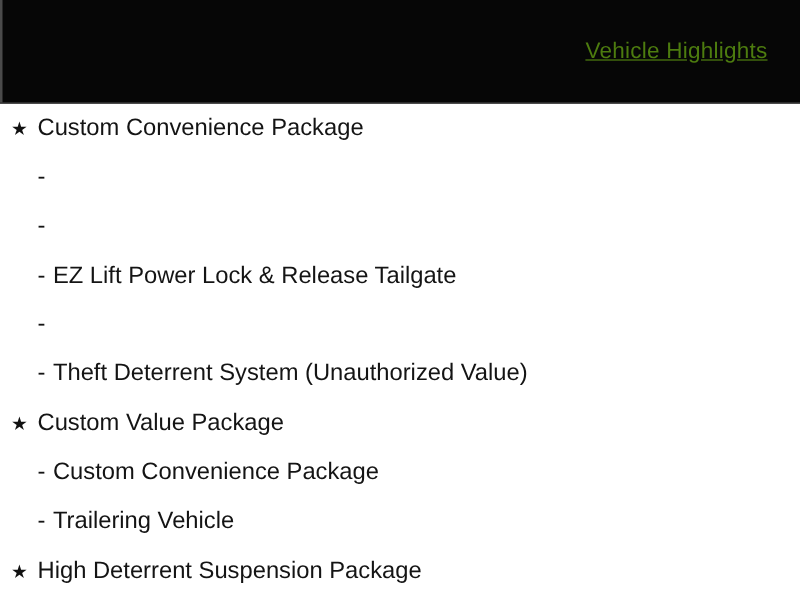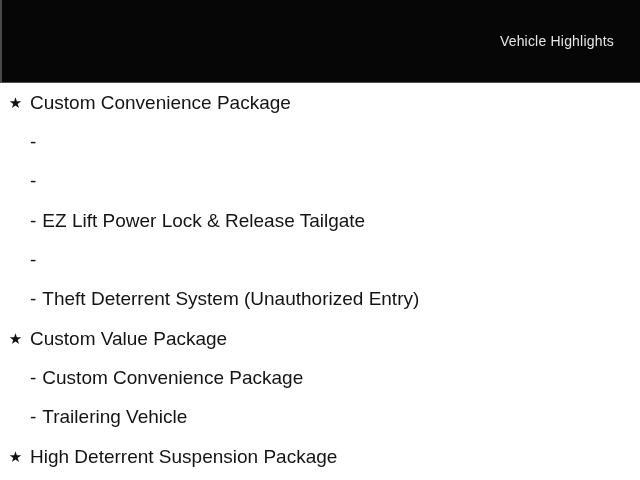--- a/index.html
+++ b/index.html
@@ -38,25 +38,26 @@
     left: 8px;
     top: 2px;
     width: 105px;
     height: 80px;
   }
   .header-title {
     position: absolute;
     right: 26px;
     top: 50%;
     transform: translateY(-50%);
-    color: #e5e5e5;
-    font-size: 14px;
+    color: #4d7c0f;
+    font-size: 18px;
     font-weight: 400;
     letter-spacing: 0.2px;
     white-space: nowrap;
+    text-decoration: underline;
   }
   
   .list {
     position: absolute;
     top: 83px;
     left: 0;
     width: 640px;
   }
   .row {
     height: 39.35px;
@@ -102,21 +103,21 @@
       </div>
       <div class="row feat">
         <span class="bullet">-</span>
         <span class="label">EZ Lift Power Lock &amp; Release Tailgate</span>
       </div>
       <div class="row feat">
         <span class="bullet">-</span>
       </div>
       <div class="row feat">
         <span class="bullet">-</span>
-        <span class="label">Theft Deterrent System (Unauthorized Entry)</span>
+        <span class="label">Theft Deterrent System (Unauthorized Value)</span>
       </div>
       <div class="row pkg">
         <span class="bullet">★</span>
         <span class="label">Custom Value Package</span>
       </div>
       <div class="row feat">
         <span class="bullet">-</span>
         <span class="label">Custom Convenience Package</span>
       </div>
       <div class="row feat">

